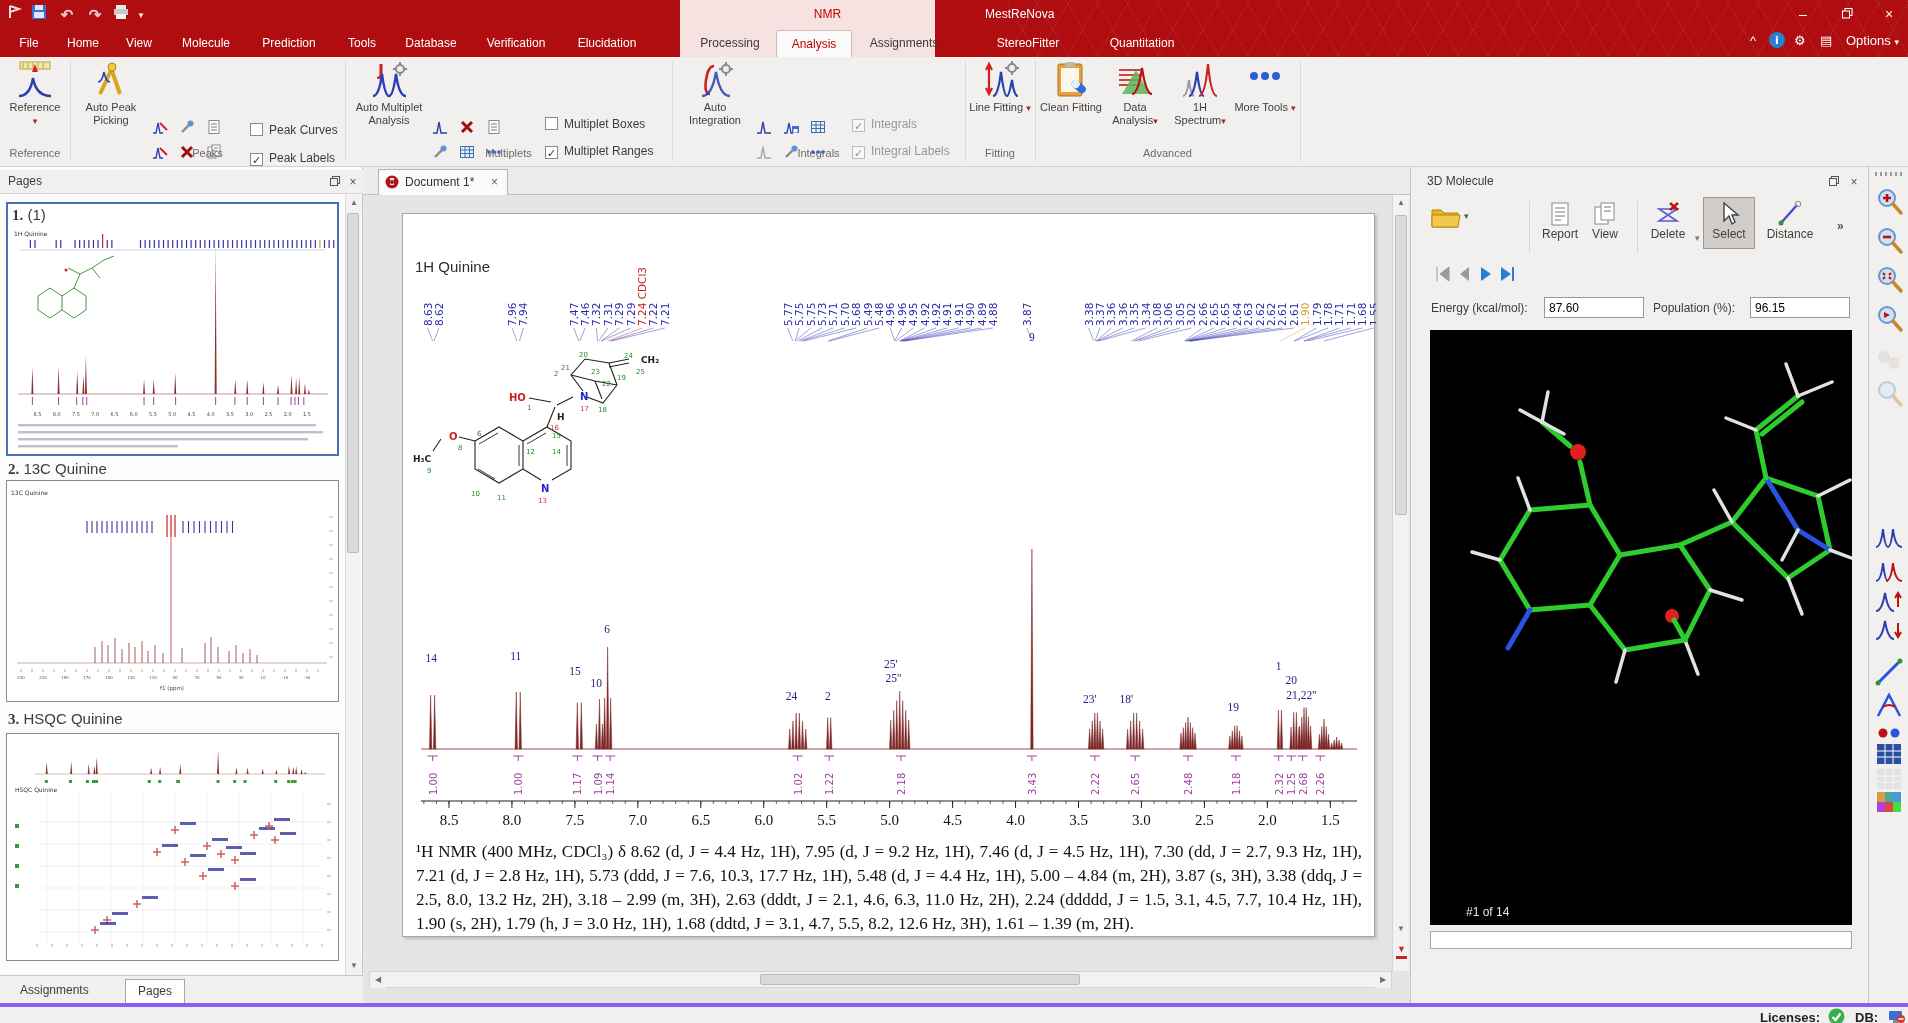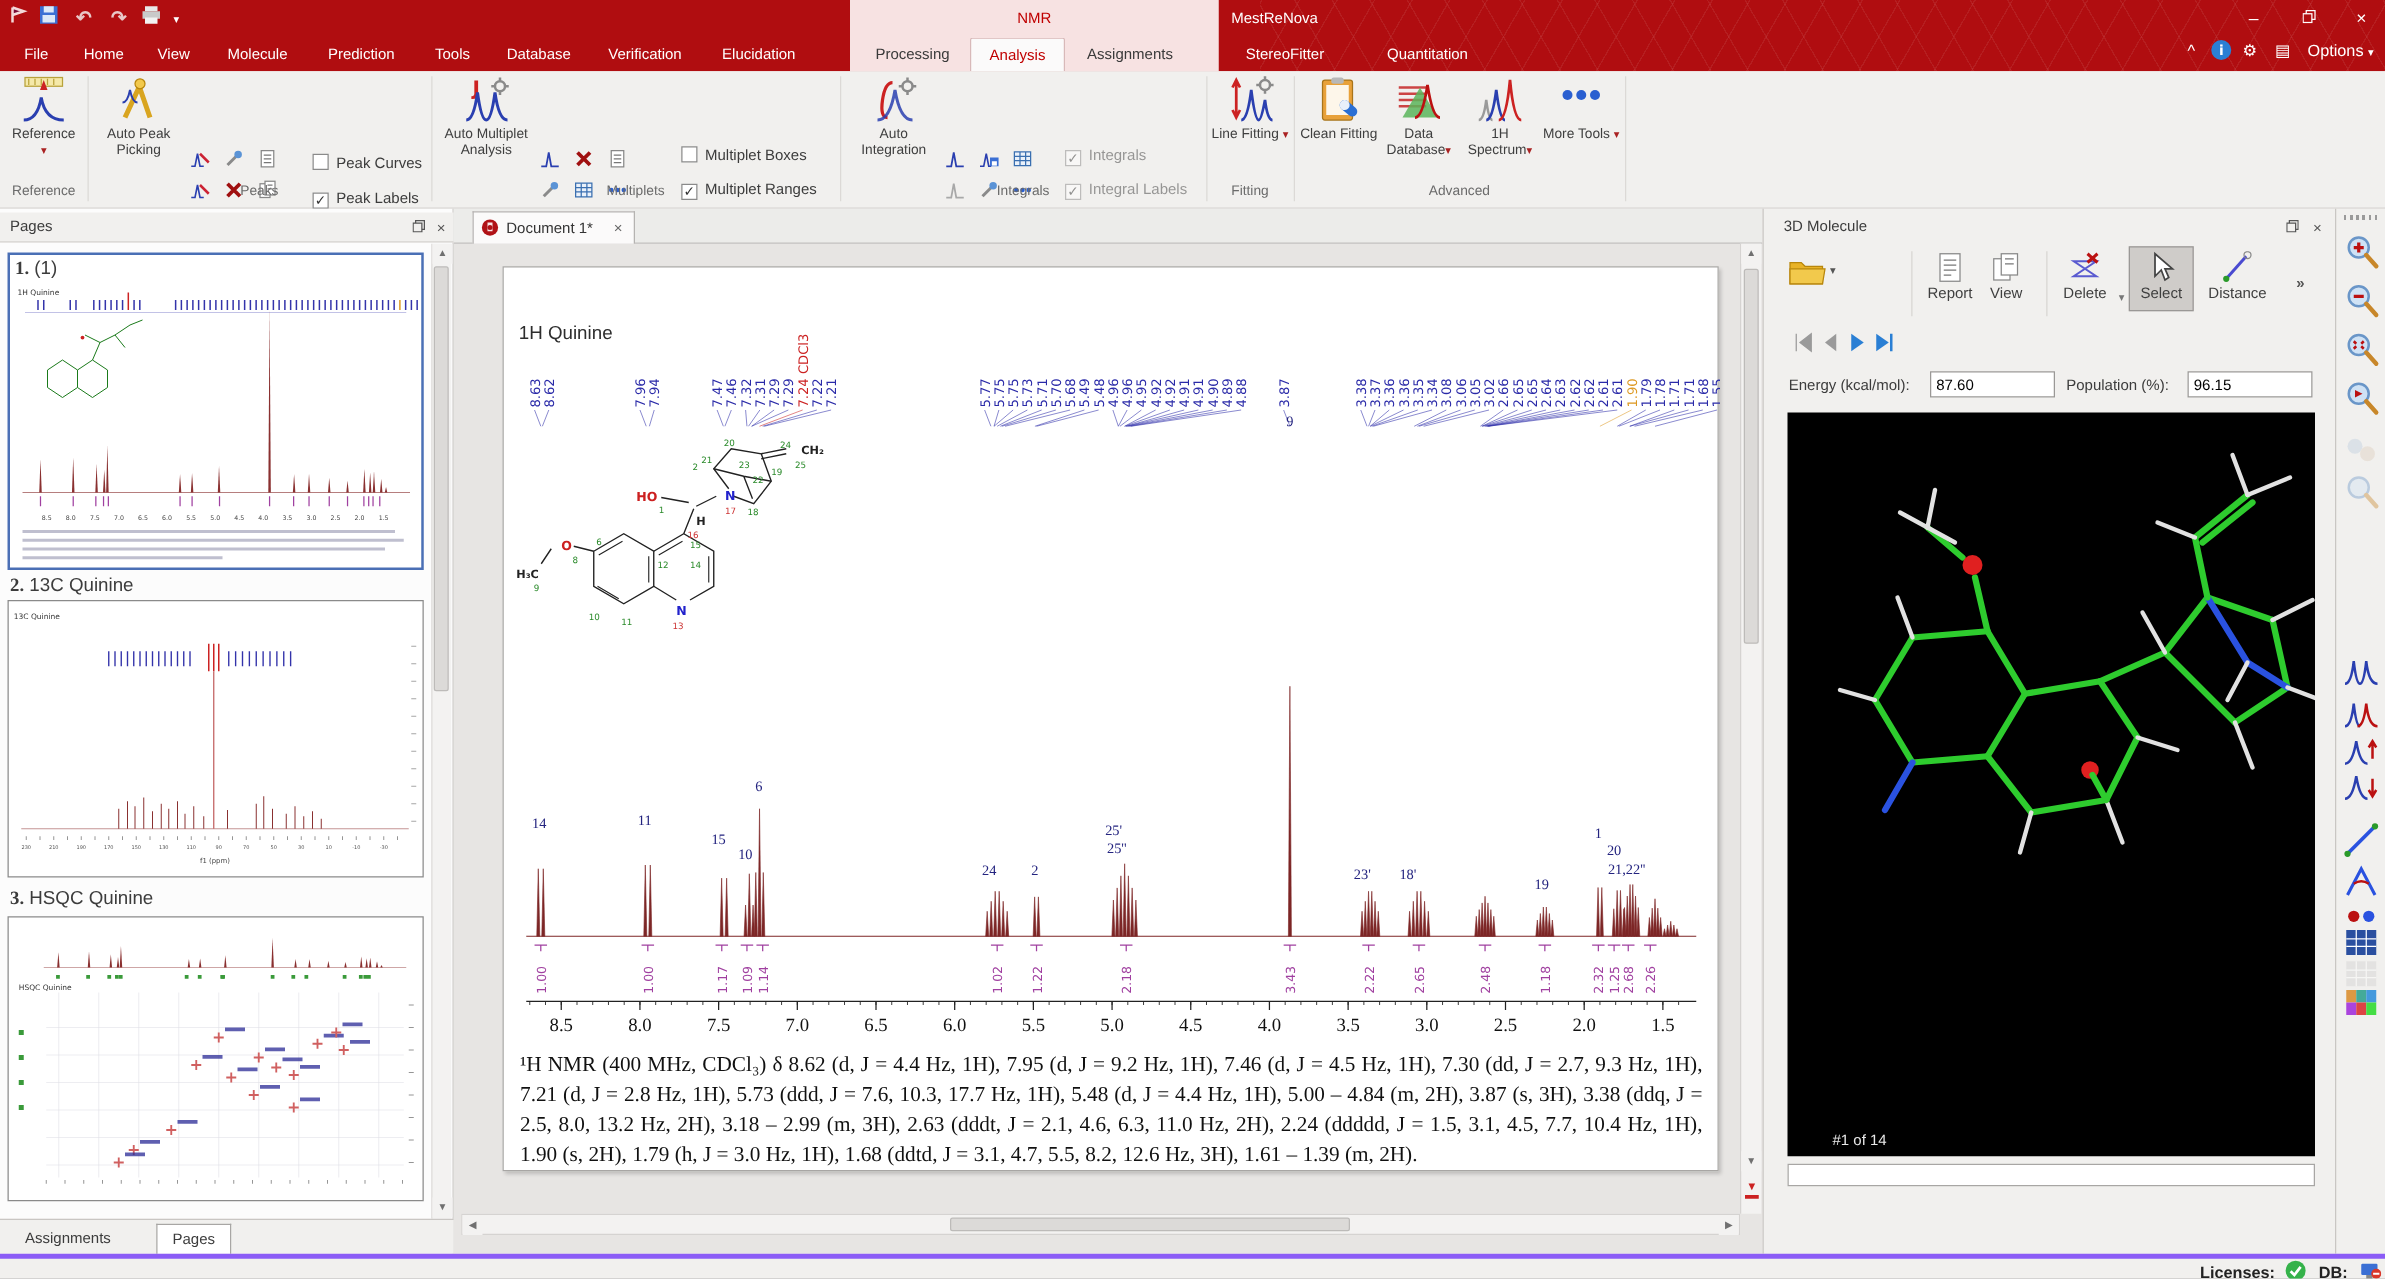--- a/index.html
+++ b/index.html
@@ -8,21 +8,21 @@
        font-family:"Liberation Sans",sans-serif;font-size:12px;color:#333;}
   .abs{position:absolute;}
 
   
   #header{position:absolute;left:0;top:0;width:1908px;height:57px;background:#b00d10;}
   #hexpattern{position:absolute;right:0;top:0;width:900px;height:57px;opacity:.28;
     background-image:repeating-linear-gradient(60deg,rgba(255,255,255,.25) 0 1px,transparent 1px 26px),
                      repeating-linear-gradient(-60deg,rgba(255,255,255,.25) 0 1px,transparent 1px 26px);}
   .qbtn{position:absolute;top:4px;width:22px;height:22px;text-align:center;line-height:22px;color:#fff;}
   .redglyph{color:#e9c8c8;font-size:15px;font-weight:bold;}
-  #nmr-banner{position:absolute;left:680px;top:0;width:295px;height:57px;background:#f7e2e2;}
+  #nmr-banner{position:absolute;left:680px;top:0;width:255px;height:57px;background:#f7e2e2;}
   #nmr-banner-label{position:absolute;left:0;top:7px;width:295px;text-align:center;color:#c00000;font-size:12px;}
   #app-title{position:absolute;left:985px;top:7px;color:#fff;font-size:12px;}
   .winbtn{position:absolute;top:2px;width:34px;height:24px;color:#fff;text-align:center;line-height:24px;font-size:14px;}
   #tabsrow{position:absolute;left:0;top:30px;width:1908px;height:27px;}
   .mtab{position:absolute;top:0;height:27px;padding:6px 10px 0 10px;font-size:12px;white-space:nowrap;}
   .mtab.red{color:#fff;}
   .mtab.context{color:#3a3a3a;}
   .mtab.active{background:#fbfafa;color:#c00000;border:1px solid #d8b9b9;border-bottom:none;border-radius:2px 2px 0 0;}
   .hdr-ic{position:absolute;top:33px;color:#fff;font-size:13px;}
 
@@ -359,21 +359,21 @@
             </g>
           </svg></span>
       <span>Clean Fitting</span>
     </div>
     <div class="bigbtn" style="left:1104px;width:62px">
       <span class="bic" id="ic-dataan"><svg width="38" height="40" viewBox="0 0 38 40">
             <path d="M3 10 H25 M3 15 H25 M3 20 H25 M3 25 H25" stroke="#c44" stroke-width="2"></path>
             <path d="M6 34 L20 10 L34 34 Z" fill="#5ab55a" opacity=".85"></path>
             <path d="M16 34 Q22 34 26 8 Q30 34 36 34" stroke="#b11" stroke-width="2.2" fill="none"></path>
           </svg></span>
-      <span>Data Database</span><span class="caret">▾</span>
+      <span>Data Analysis</span><span class="caret">▾</span>
     </div>
     <div class="bigbtn" style="left:1168px;width:64px">
       <span class="bic" id="ic-1h"><svg width="38" height="40" viewBox="0 0 38 40">
             <path d="M2 36 Q6 36 8 20 Q10 36 13 36" stroke="#9a9a9a" stroke-width="2" fill="none"></path>
             <path d="M8 36 Q13 36 16 12 Q19 36 23 36" stroke="#2a3fb0" stroke-width="2.2" fill="none"></path>
             <path d="M18 36 Q24 36 27 4 Q30 36 36 36" stroke="#c22" stroke-width="2.2" fill="none"></path>
           </svg></span>
       <span>1H Spectrum</span><span class="caret">▾</span>
     </div>
     <div class="bigbtn" style="left:1234px;width:62px">

